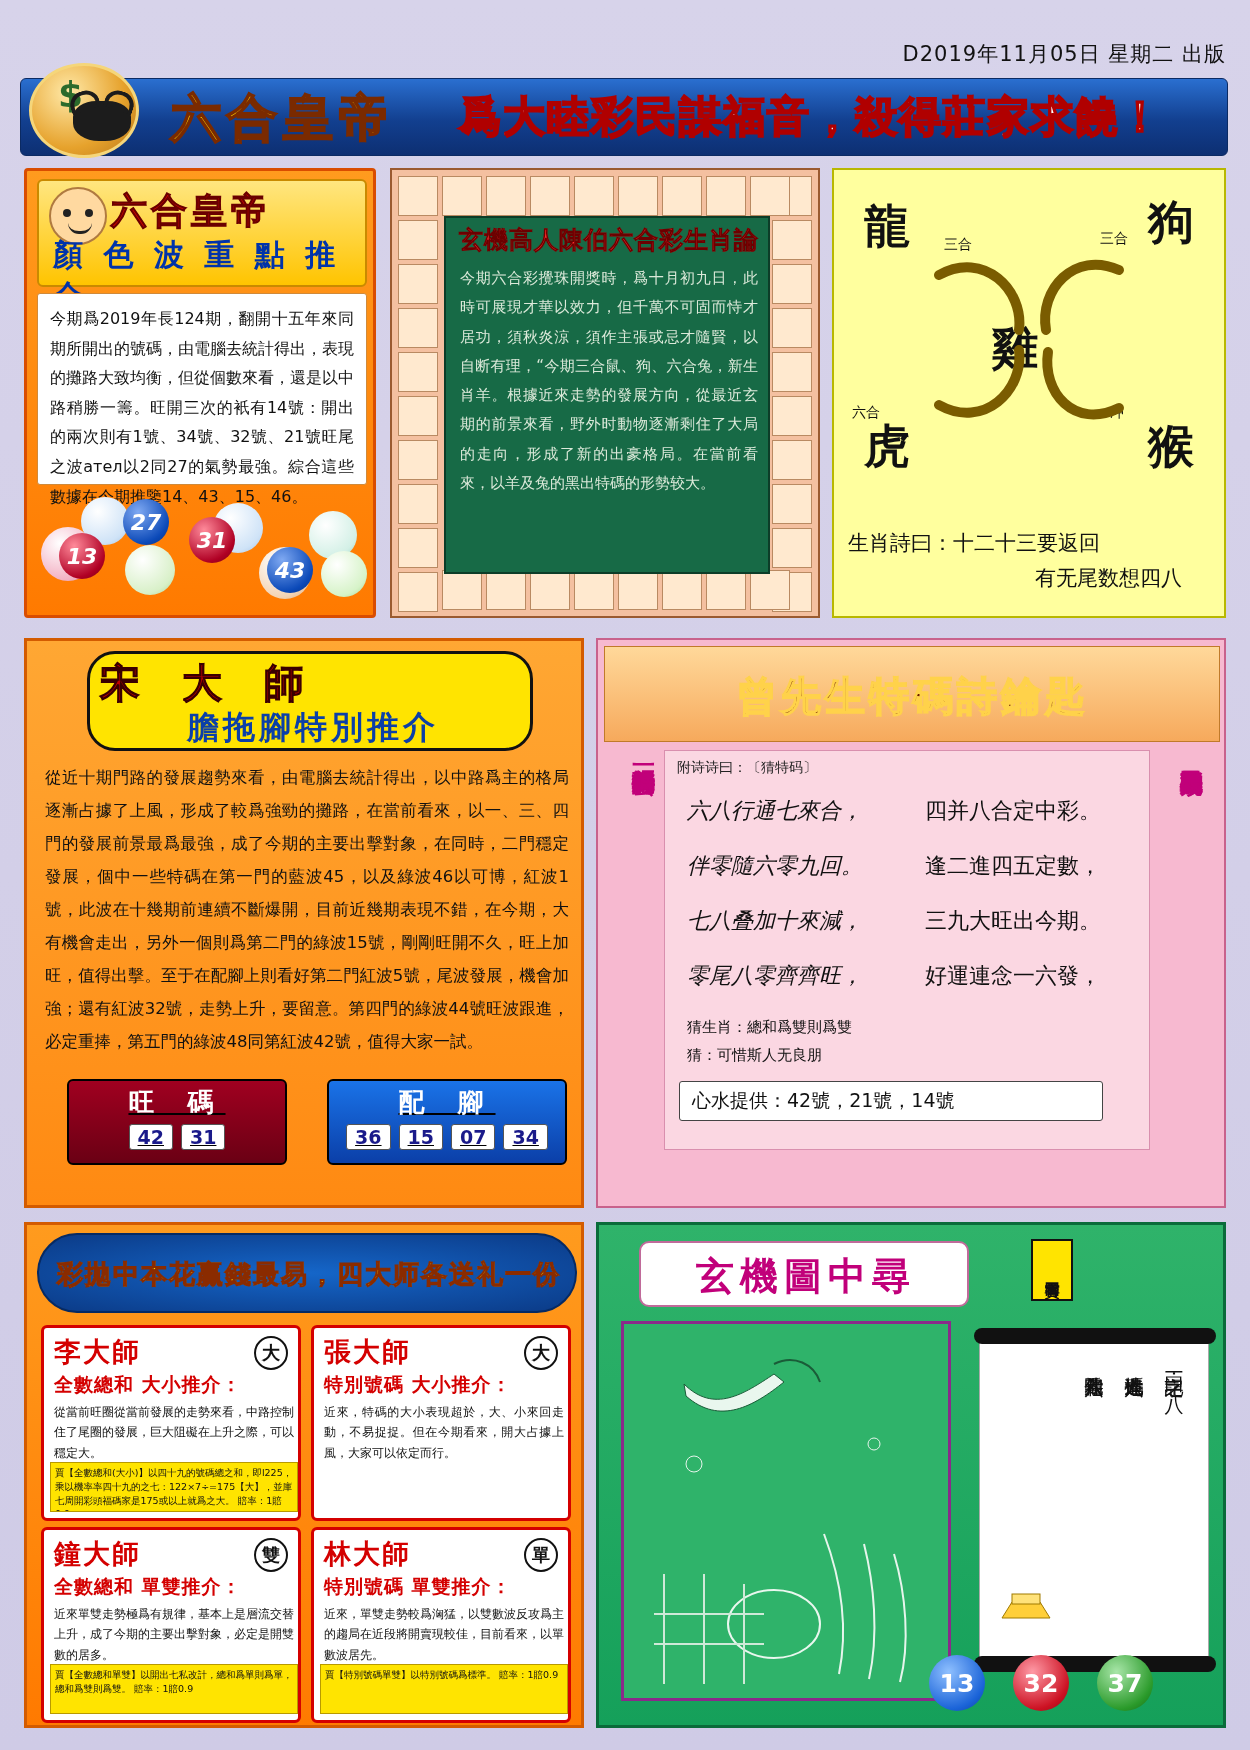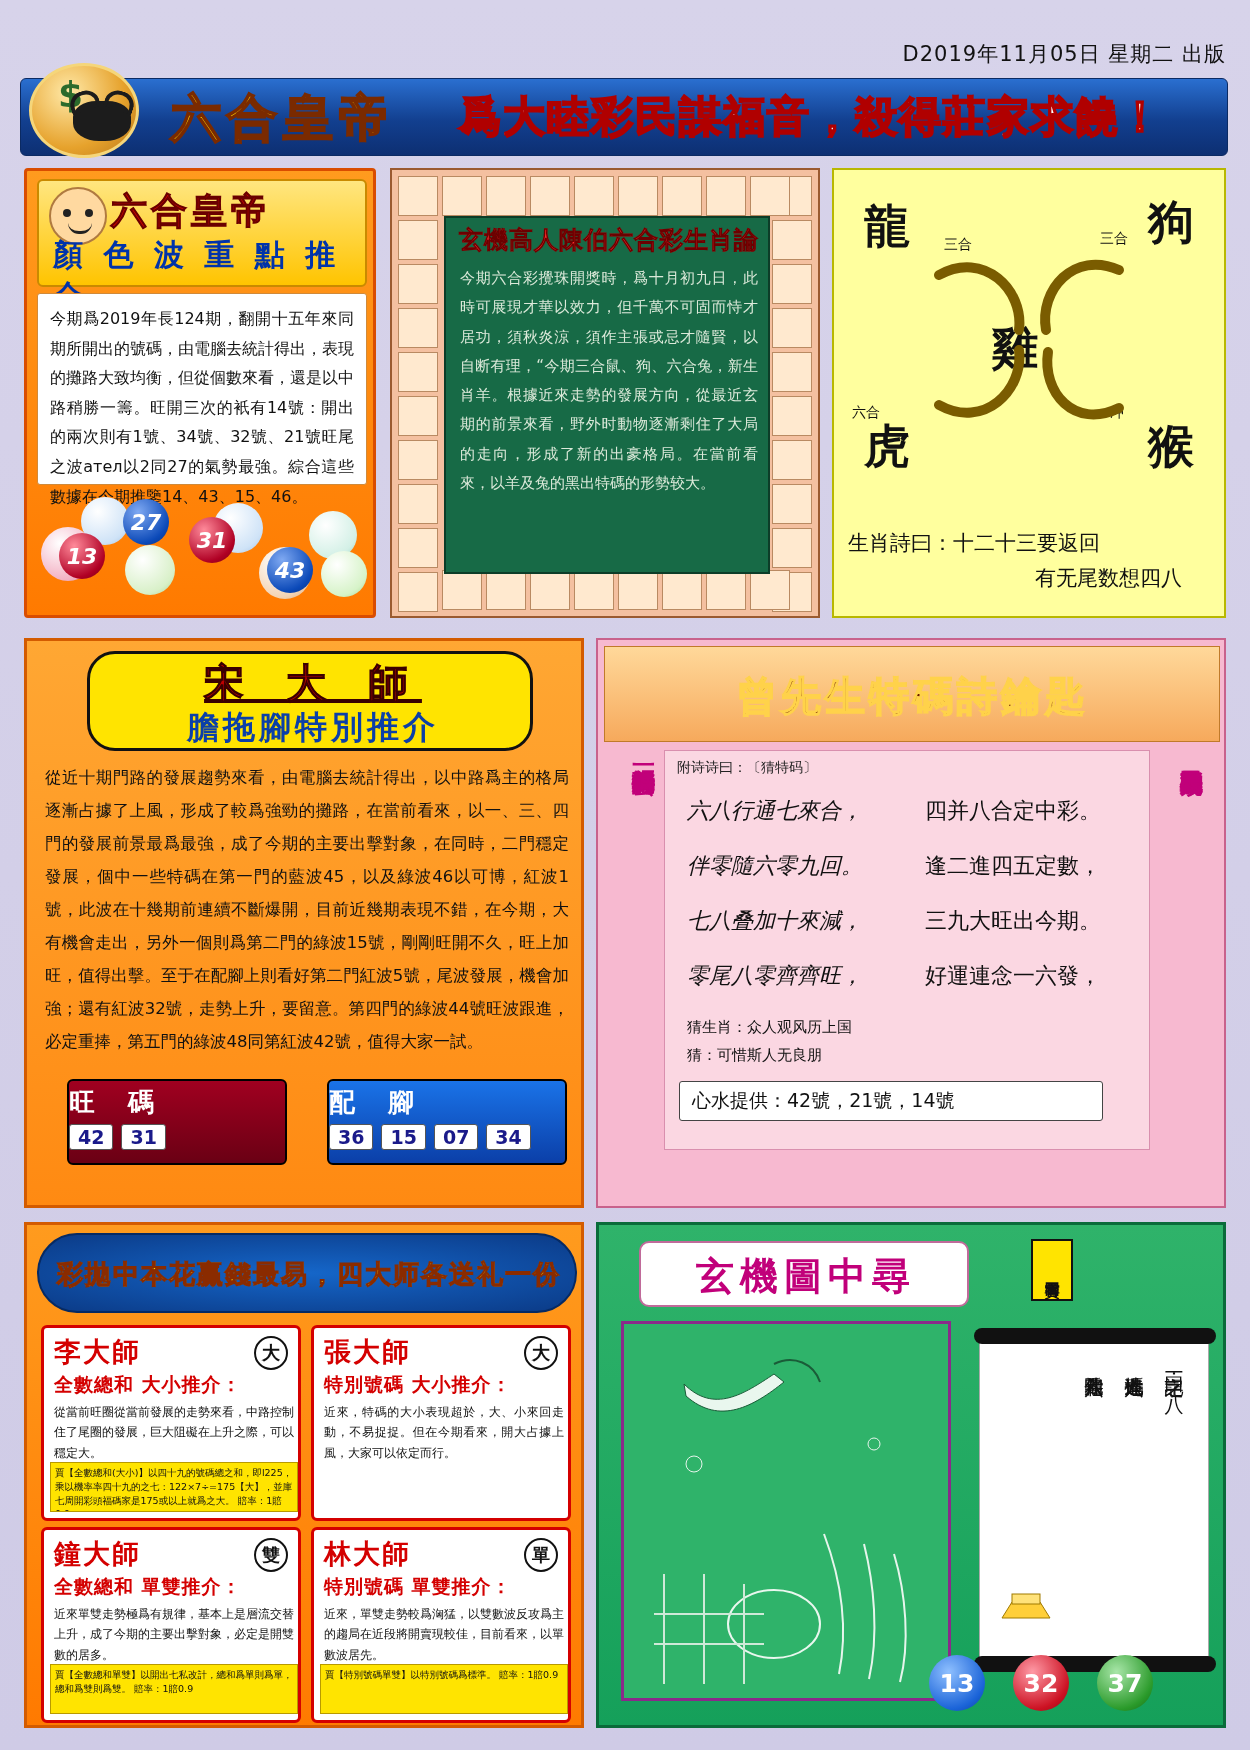--- a/index.html
+++ b/index.html
@@ -121,29 +121,29 @@
   
   .box-song{
     position:absolute; left:24px; top:638px; width:560px; height:570px;
     background:linear-gradient(180deg,#ffa733,#ff8a12);
     border:3px solid #d35b00;
   }
   .song-hdr{
     position:absolute; left:60px; top:10px; width:446px; height:100px;
     background:#ffe400; border:3px solid #111; border-radius:28px;
   }
-  .song-t1{position:absolute;left:0;top:2px;width:446px;text-align:center;font-size:40px;font-weight:bold;color:#c00000;-webkit-text-stroke:1px #3a0000;letter-spacing:14px;text-decoration:underline;}
+  .song-t1{position:absolute;left:10px;top:2px;width:446px;text-align:left;font-size:40px;font-weight:bold;color:#c00000;-webkit-text-stroke:1px #3a0000;letter-spacing:14px;}
   .song-t2{position:absolute;left:0;top:52px;width:446px;text-align:center;font-size:32px;font-weight:bold;color:#0b3fa8;letter-spacing:4px;}
   .song-body{
     position:absolute;left:18px;top:120px;width:524px;height:300px;
     font-size:16.5px;line-height:2.0;color:#111;text-align:justify;
   }
   .pill{
     position:absolute;height:86px;border-radius:6px;border:2px solid #000;
-    display:flex;flex-direction:column;justify-content:flex-start;
+    display:flex;flex-direction:column;align-items:center;justify-content:flex-start;text-decoration:underline;
   }
   .pill .plabel{font-size:26px;font-weight:bold;color:#fff;letter-spacing:12px;margin-top:4px;}
   .numrow{display:flex;gap:8px;margin-top:4px;}
   .numbox{background:#fff;border:1px solid #555;border-radius:3px;padding:1px 8px;font-size:19px;color:#1a1a8a;font-weight:bold;}
 
   .box-zeng{
     position:absolute; left:596px; top:638px; width:630px; height:570px;
     background:#f7b9d0; border:2px solid #c8628c;
   }
   .zeng-hdr{
@@ -386,21 +386,21 @@
         <div>伴零隨六零九回。</div>
         <div>七八叠加十來減，</div>
         <div>零尾八零齊齊旺，</div>
       </div>
       <div class="poem-col" style="left:260px;top:32px;">
         <div>四并八合定中彩。</div>
         <div>逢二進四五定數，</div>
         <div>三九大旺出今期。</div>
         <div>好運連念一六發，</div>
       </div>
-      <div class="guess" style="left:22px;top:262px;">猜生肖：众人观风历上国</div>
+      <div class="guess" style="left:22px;top:262px;">猜生肖：總和爲雙則爲雙</div>
       <div class="guess" style="left:22px;top:290px;">猜：可惜斯人无良朋</div>
       <div class="hint-box">心水提供：42號，21號，14號</div>
     </div>
   </div>
 
   <div class="box-masters">
     <div class="banner">
       <div class="banner-t">彩拋中本花贏錢最易，四大师各送礼一份</div>
     </div>
 

